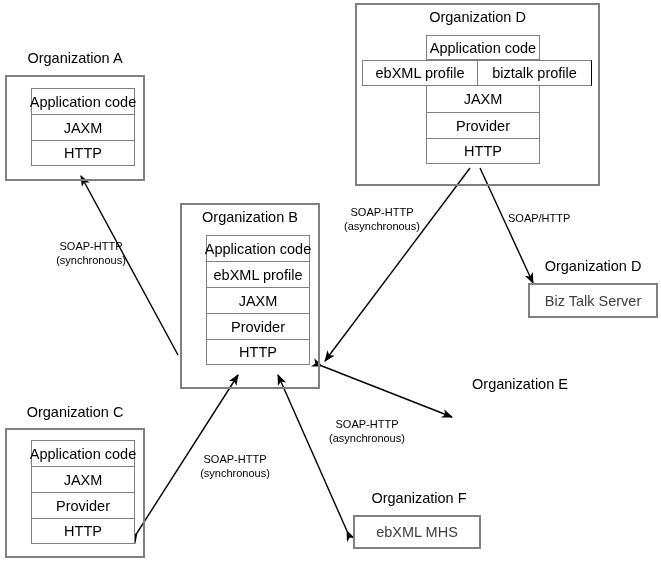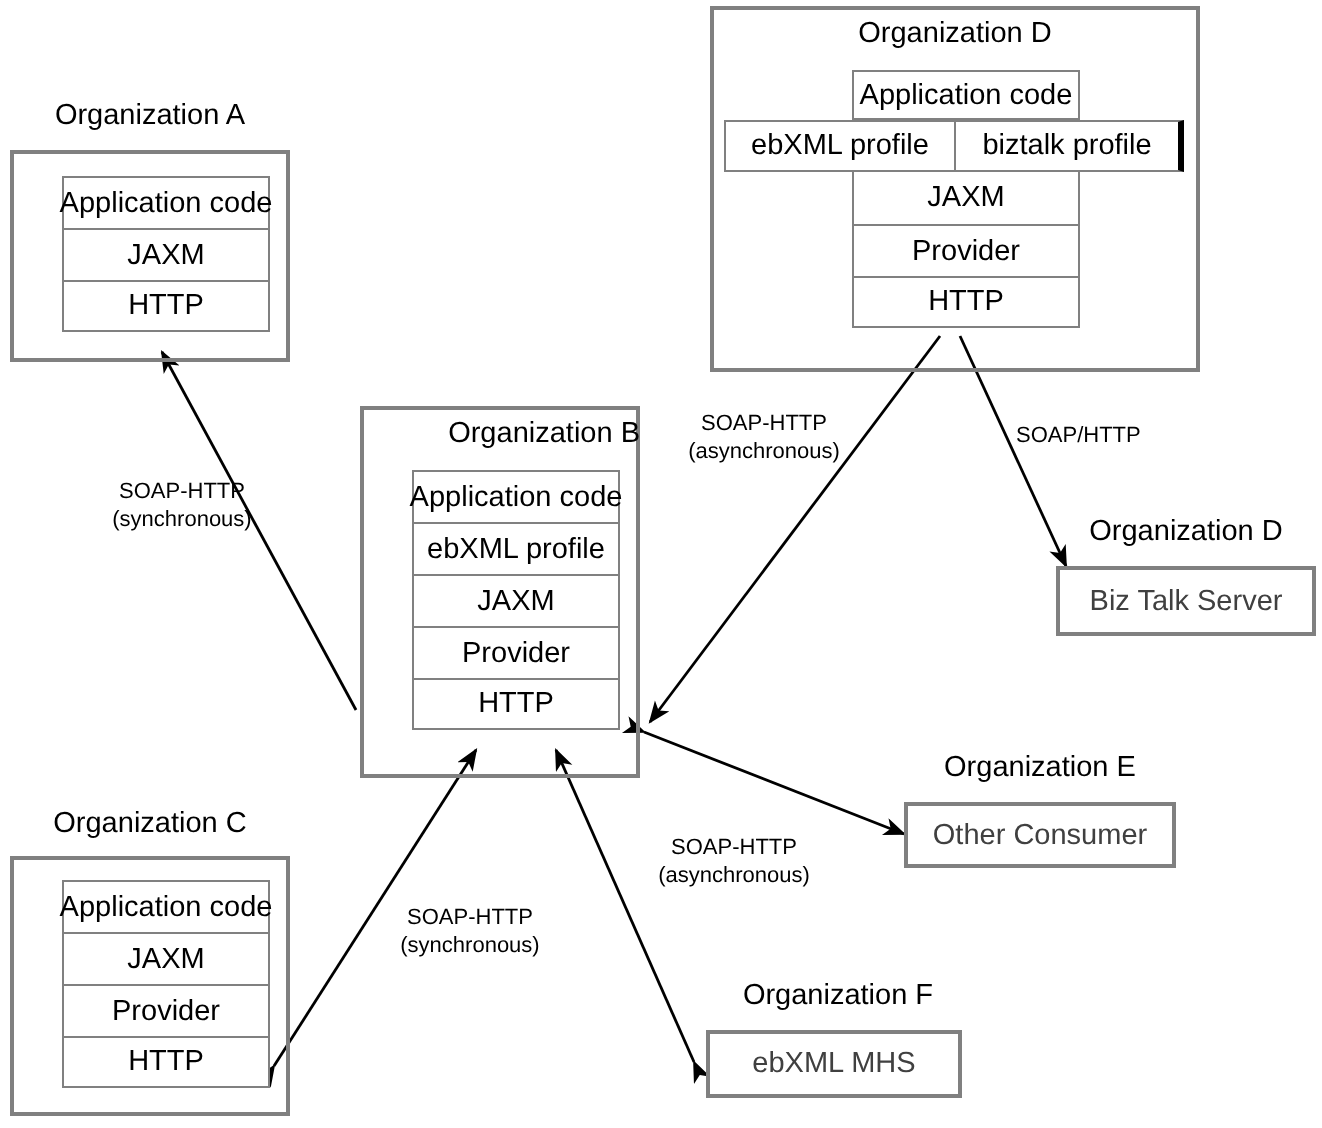--- a/index.html
+++ b/index.html
@@ -66,21 +66,21 @@
     border-right: none;
     box-sizing: border-box;
     font-size: 14.5px;
     display: flex;
     align-items: center;
     justify-content: center;
     background: #fff;
     white-space: nowrap;
   }
   .split-cell:last-child {
-    border-right: 3px solid #000000;
+    border-right: 1px solid #000000;
   }
   .simple-box {
     position: absolute;
     border: 2px solid #808080;
     box-sizing: border-box;
     background: #fff;
     display: flex;
     align-items: center;
     justify-content: center;
     font-size: 14.5px;
@@ -124,21 +124,21 @@
 
   <div class="org-title" style="left:5px; top:50px; width:140px;">Organization A</div>
   <div class="org-outer" style="left:5px; top:75px; width:140px; height:106px;"></div>
   <div class="stack" style="left:15px; top:88px; width:120px;">
     <div class="layer-row" style="height:26px;">Application code</div>
     <div class="layer-row" style="height:26px;">JAXM</div>
     <div class="layer-row" style="height:26px;">HTTP</div>
   </div>
 
   <div class="org-outer" style="left:180px; top:203px; width:140px; height:186px;"></div>
-  <div class="org-title" style="left:180px; top:209px; width:140px;text-align:right;">Organization B</div>
+  <div class="org-title" style="left:180px; top:209px; width:140px;">Organization B</div>
   <div class="stack" style="left:190px; top:235px; width:120px;">
     <div class="layer-row" style="height:26px;">Application code</div>
     <div class="layer-row" style="height:26px;">ebXML profile</div>
     <div class="layer-row" style="height:26px;">JAXM</div>
     <div class="layer-row" style="height:26px;">Provider</div>
     <div class="layer-row" style="height:26px;">HTTP</div>
   </div>
 
   <div class="org-title" style="left:5px; top:404px; width:140px;">Organization C</div>
   <div class="org-outer" style="left:5px; top:428px; width:140px; height:130px;"></div>
@@ -161,21 +161,20 @@
   <div class="stack" style="left:410px; top:86px; width:130px;">
     <div class="layer-row" style="height:26px; border-top:none;">JAXM</div>
     <div class="layer-row" style="height:26px;">Provider</div>
     <div class="layer-row" style="height:26px;">HTTP</div>
   </div>
 
   <div class="org-title" style="left:530px; top:258px; width:126px;">Organization D</div>
   <div class="simple-box" style="left:528px; top:283px; width:130px; height:35px;">Biz Talk Server</div>
 
   <div class="org-title" style="left:452px; top:376px; width:136px;">Organization E</div>
-  <div class="simple-box" style="left:452px; top:401px; width:136px; height:33px;">Other Consumer</div>
 
   <div class="org-title" style="left:358px; top:490px; width:122px;">Organization F</div>
   <div class="simple-box" style="left:353px; top:515px; width:128px; height:34px;">ebXML MHS</div>
 
   <div class="edge-label" style="left:26px; top:239px; width:130px;">
     <span>SOAP-HTTP</span>
     <span class="l2">(synchronous)</span>
   </div>
 
   <div class="edge-label" style="left:327px; top:205px; width:110px;">

